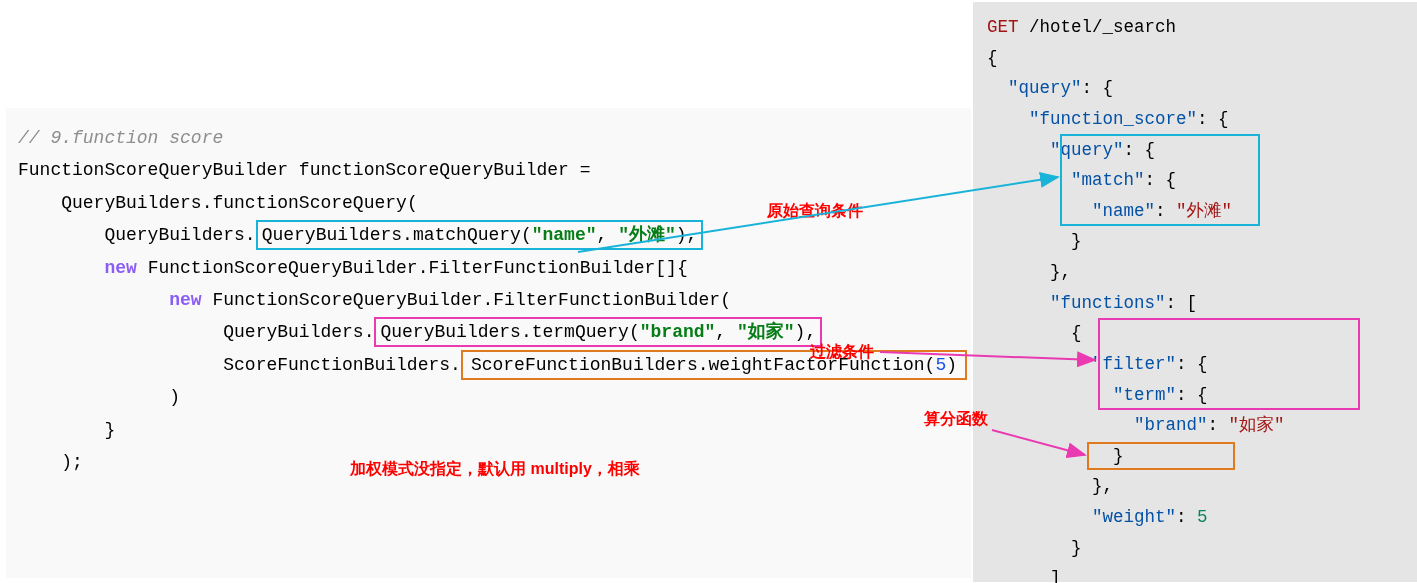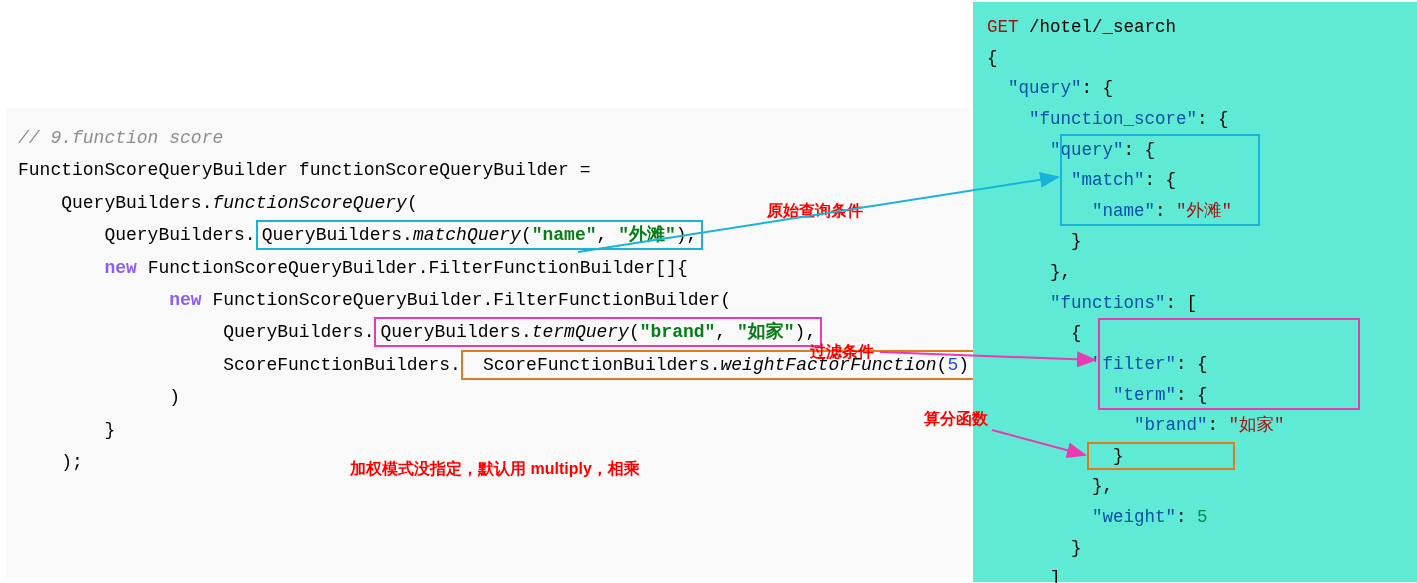--- a/index.html
+++ b/index.html
@@ -20,49 +20,49 @@
     background: #f9f9f9;
     padding: 14px 12px;
     line-height: 1.8;
   }
   .right-panel {
     position: absolute;
     left: 973px;
     top: 2px;
     width: 444px;
     height: 580px;
-    background: #5eead4;
+    background: #e5e5e5;
     padding: 10px 14px;
     line-height: 1.75;
     font-size: 17.5px;
   }
   .comment { color: #8e8e8e; font-style: italic; }
   .kw { color: #8b5cf6; font-weight: bold; }
-  .mtd { font-style: italic; }
+  .mtd { }
   .str { color: #067D17; font-weight: bold; }
   .num { color: #1750EB; }
   .json-key { color: #0451a5; }
   .json-str { color: #a31515; }
   .json-num { color: #098658; }
   .http-get { color: #a31515; }
   .line { white-space: pre; }
   .box-cyan {
     display: inline;
     border: 2.5px solid #19b3d9;
     padding: 3px 4px;
   }
   .box-magenta {
     display: inline;
     border: 2.5px solid #e93ab2;
     padding: 3px 4px;
   }
   .box-orange {
     display: inline;
     border: 2.5px solid #e07a1f;
-    padding: 3px 20px;
+    padding: 3px 8px;
   }
   .label {
     position: absolute;
     color: #ff0000;
     font-family: "Microsoft YaHei", "PingFang SC", sans-serif;
     font-weight: bold;
     font-size: 16px;
   }
   svg.overlay {
     position: absolute;

